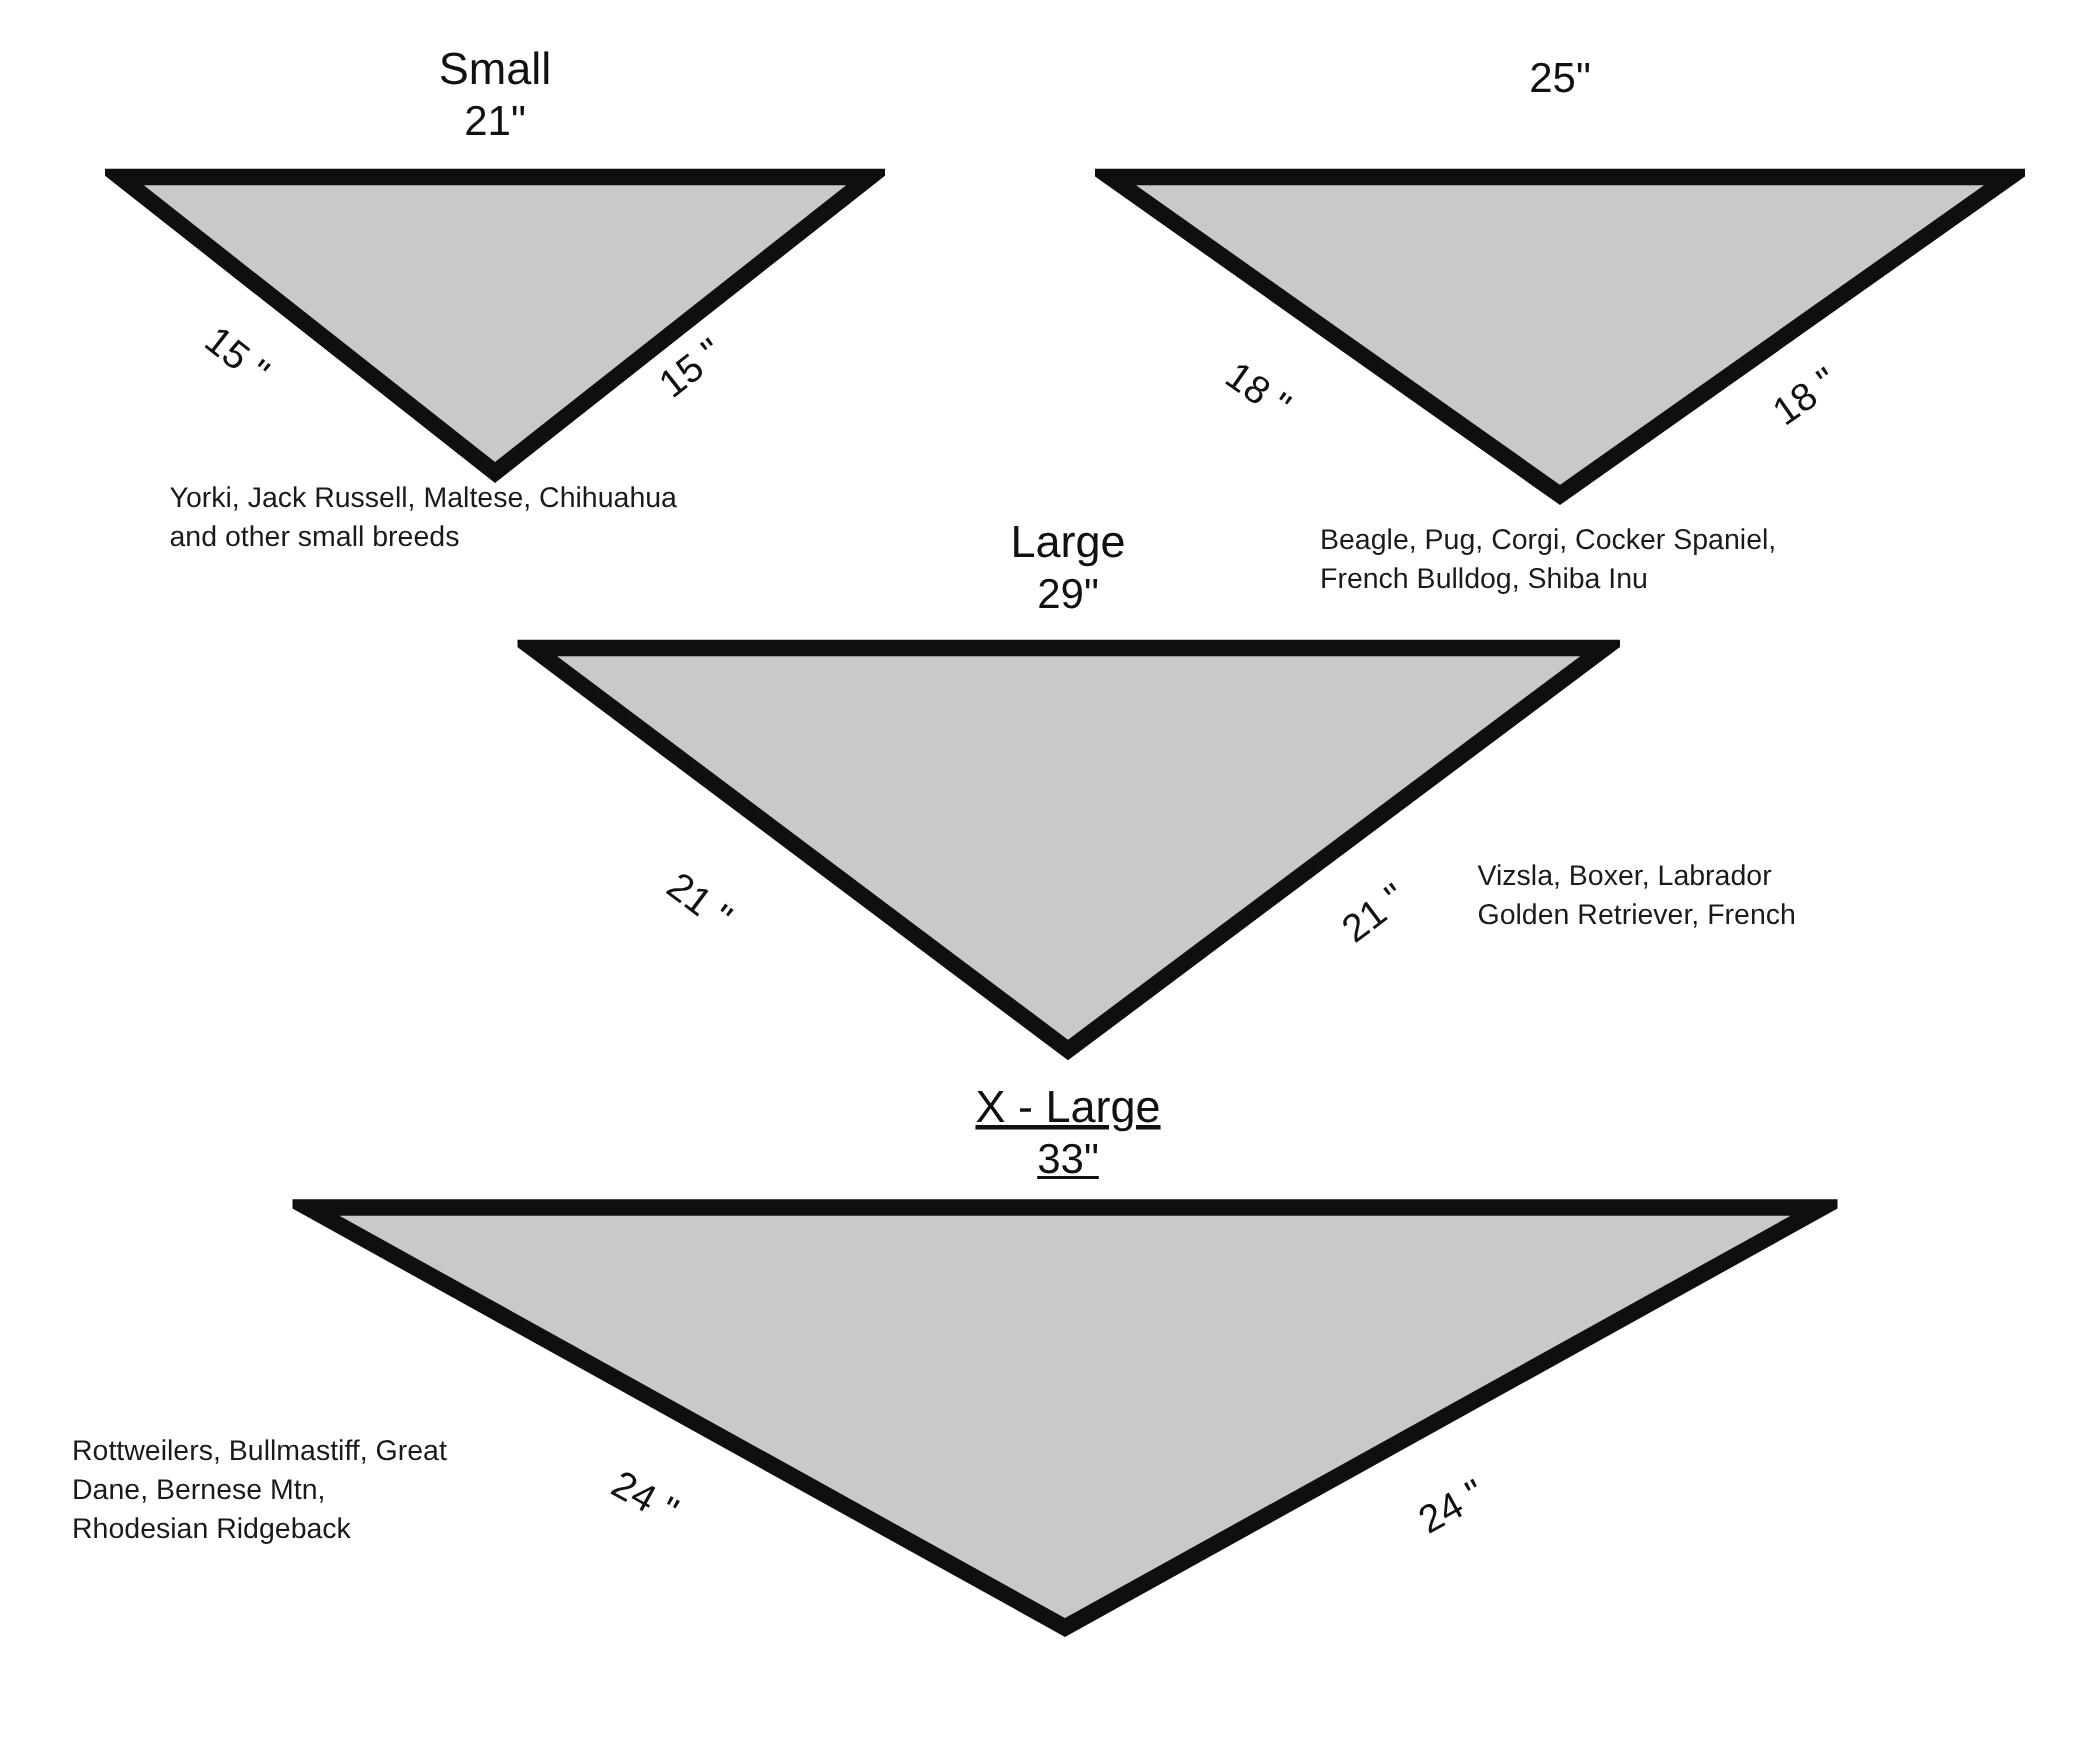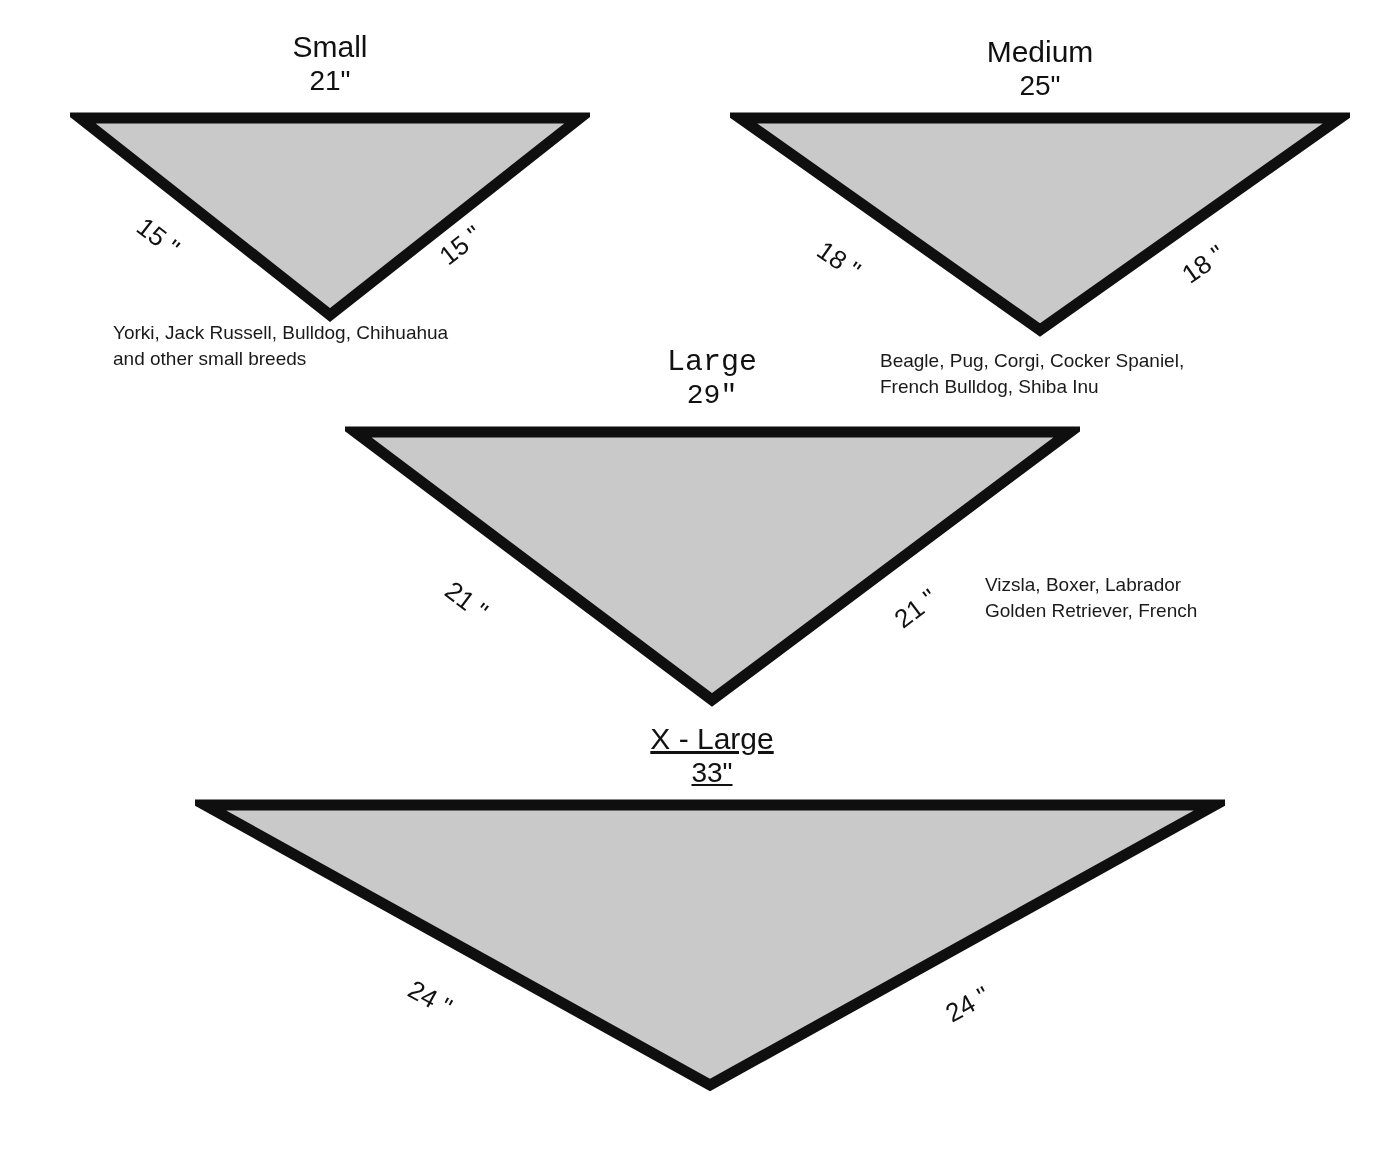--- a/index.html
+++ b/index.html
@@ -56,50 +56,52 @@
 
   <div class="size-title" style="left:180px; top:30px;">
     <div class="name">Small</div>
     <div class="neck">21"</div>
   </div>
   <svg class="tri-svg" style="left:70px; top:108px;" width="520" height="217">
     <polygon points="10,10 510,10 260,207" stroke="#0f0f0f" stroke-width="11" stroke-linejoin="miter" fill="#c9c9c9"></polygon>
   </svg>
   <div class="side-label" style="left:140px; top:208px; transform:rotate(38deg);">15 "</div>
   <div class="side-label" style="left:443px; top:244px; transform:rotate(-38deg);">15 "</div>
-  <div class="breeds" style="left:113px; top:320px;">Yorki, Jack Russell, Bulldog, Chihuahua
+  <div class="breeds" style="left:113px; top:320px;">Yorki, Jack Russell, Maltese, Chihuahua
 and other small breeds</div>
 
   <div class="size-title" style="left:890px; top:35px;">
-    <div class="name">Medium</div>
     <div class="neck">25"</div>
   </div>
   <svg class="tri-svg" style="left:730px; top:108px;" width="620" height="232">
     <polygon points="10,10 610,10 310,222" stroke="#0f0f0f" stroke-width="11" stroke-linejoin="miter" fill="#c9c9c9"></polygon>
   </svg>
   <div class="side-label" style="left:820px; top:232px; transform:rotate(35deg);">18 "</div>
   <div class="side-label" style="left:1185px; top:262px; transform:rotate(-35deg);">18 "</div>
   <div class="breeds" style="left:880px; top:348px;">Beagle, Pug, Corgi, Cocker Spaniel,
 French Bulldog, Shiba Inu</div>
 
-  <div class="size-title" style="left:562px; top:345px;font-family:Liberation Mono, monospace;">
+  <div class="size-title" style="left:562px; top:345px;">
     <div class="name">Large</div>
     <div class="neck">29"</div>
   </div>
   <svg class="tri-svg" style="left:345px; top:422px;" width="735" height="288">
     <polygon points="10,10 725,10 367,278" stroke="#0f0f0f" stroke-width="11" stroke-linejoin="miter" fill="#c9c9c9"></polygon>
   </svg>
   <div class="side-label" style="left:448px; top:572px; transform:rotate(37deg);">21 "</div>
   <div class="side-label" style="left:898px; top:607px; transform:rotate(-37deg);">21 "</div>
   <div class="breeds" style="left:985px; top:572px;">Vizsla, Boxer, Labrador
 Golden Retriever, French</div>
 
   <div class="size-title" style="left:562px; top:722px;text-decoration:underline;">
     <div class="name">X - Large</div>
     <div class="neck">33"</div>
   </div>
   <svg class="tri-svg" style="left:195px; top:795px;" width="1030" height="300">
     <polygon points="10,10 1020,10 515,290" stroke="#0f0f0f" stroke-width="11" stroke-linejoin="miter" fill="#c9c9c9"></polygon>
   </svg>
   <div class="side-label" style="left:410px; top:972px; transform:rotate(29deg);">24 "</div>
   <div class="side-label" style="left:948px; top:1000px; transform:rotate(-29deg);">24 "</div>
+  <div class="breeds" style="left:48px; top:955px;">Rottweilers, Bullmastiff, Great
+Dane, Bernese Mtn,
+Rhodesian Ridgeback</div>
 
 </div>
 
 </body></html>

